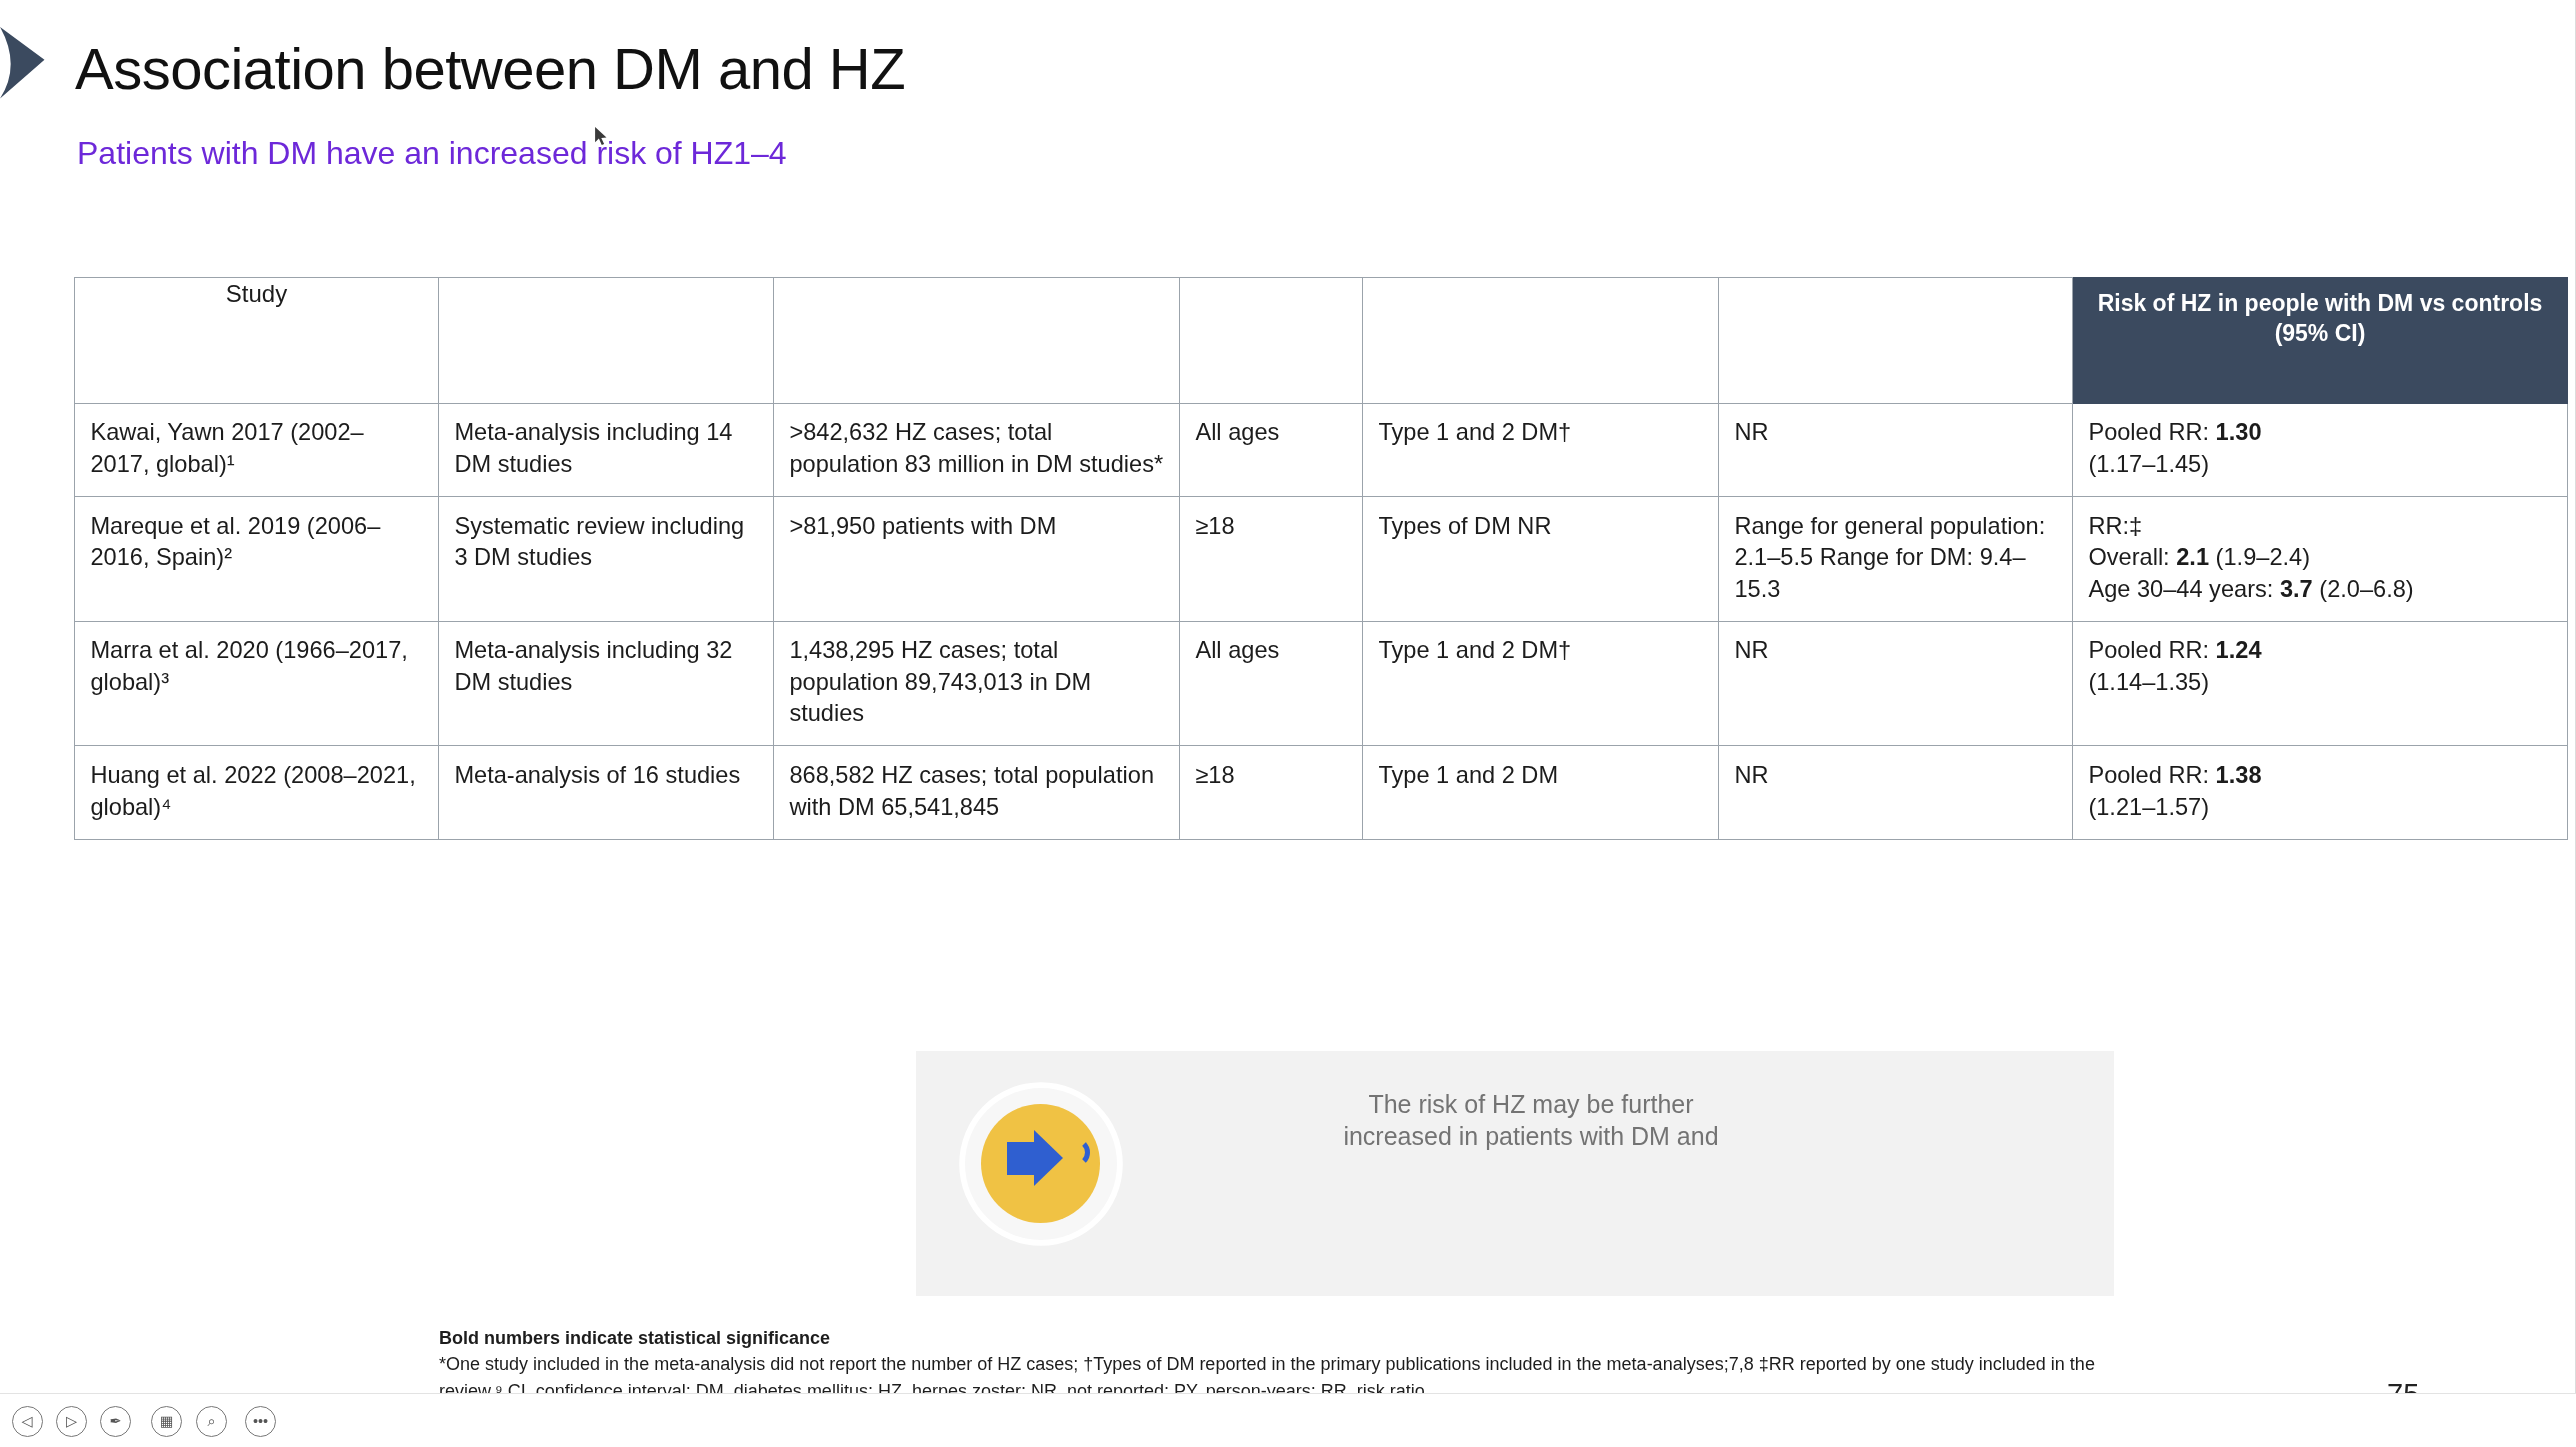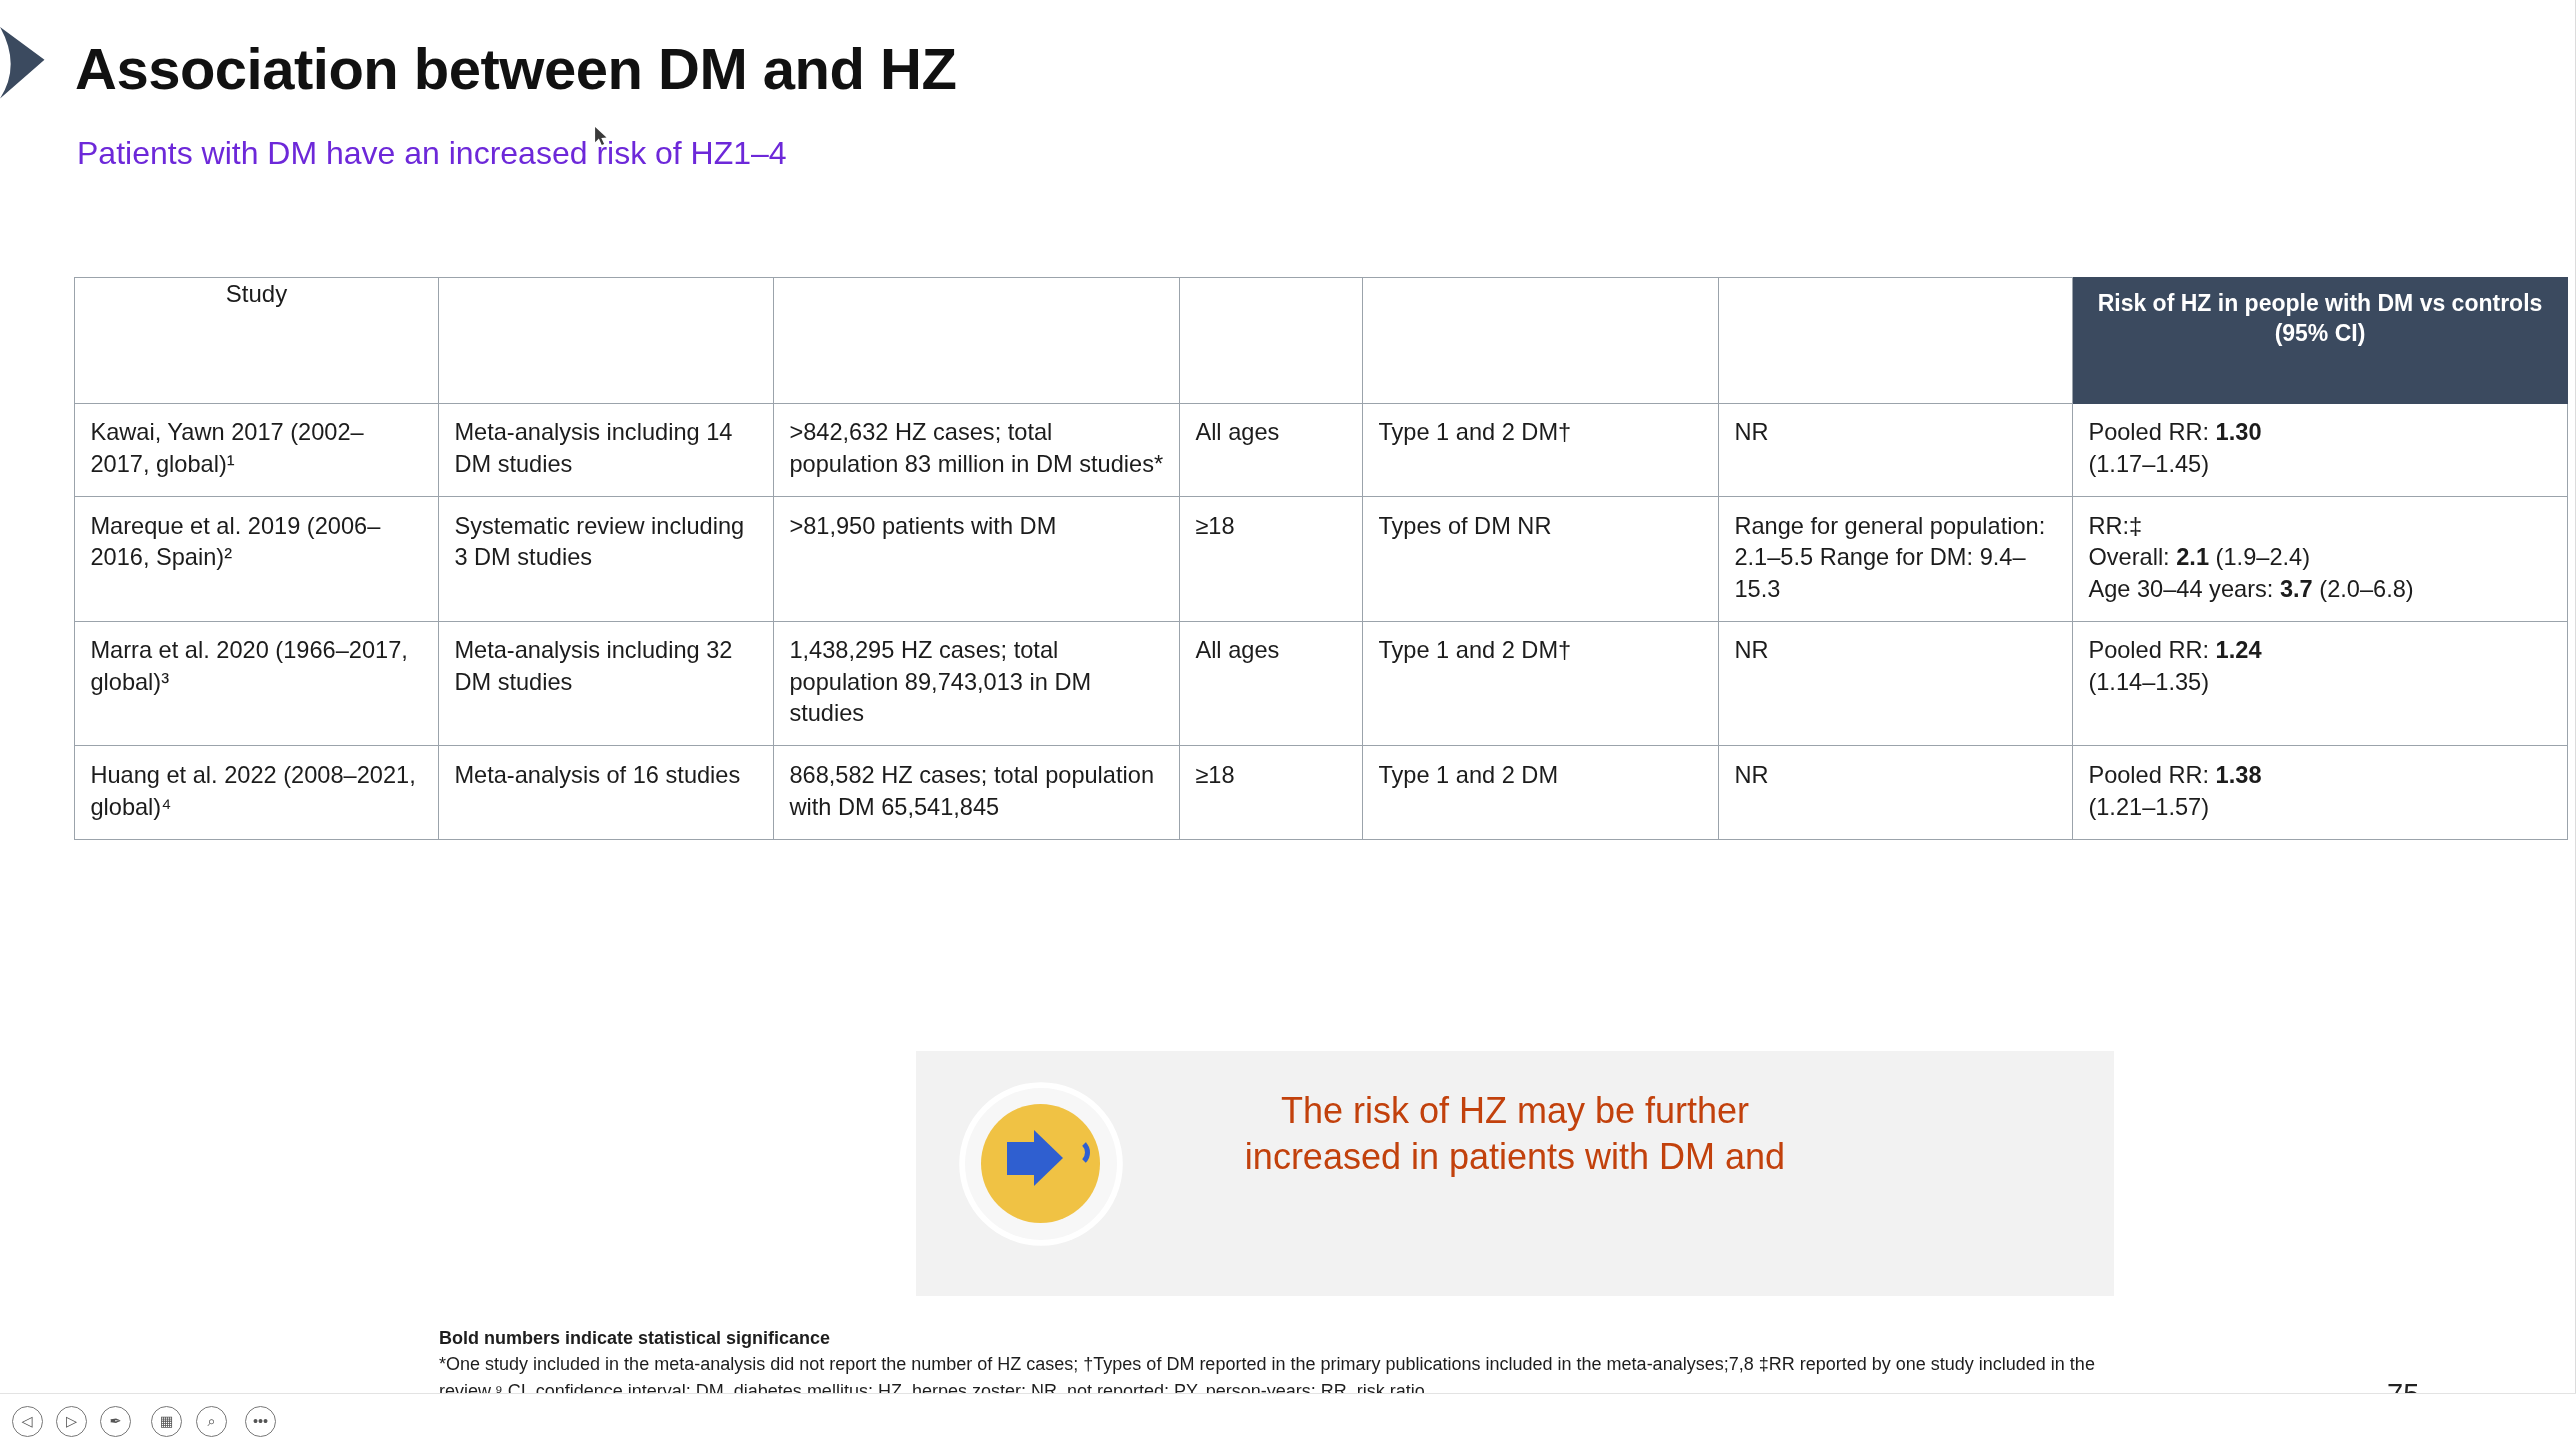--- a/index.html
+++ b/index.html
@@ -30,21 +30,21 @@
     left: 0; top: 0;
     width: 2576px;
     height: 1448px;
   }
 
   .title {
     position: absolute;
     left: 75px;
     top: 35px;
     font-size: 58px;
-    font-weight: bold;
+    font-weight: normal;
     letter-spacing: -0.5px;
     color: #111111;
     white-space: nowrap;
   }
 
   .subtitle {
     position: absolute;
     left: 77px;
     top: 135px;
     font-size: 32px;
@@ -123,27 +123,27 @@
   .callout {
     position: absolute;
     left: 916px;
     top: 1051px;
     width: 1198px;
     height: 245px;
     background: #f2f2f2;
   }
   .callout-text {
     position: absolute;
-    left: 0;
+    left: 16px;
     top: 37px;
     width: 1198px;
     text-align: center;
-    font-size: 36px;
+    font-size: 25px;
     line-height: 1.28;
-    color: #c2410c;
+    color: #737373;
   }
   .callout-icon {
     position: absolute;
     left: 965px;
     top: 1088px;
     width: 152px;
     height: 152px;
     border-radius: 50%;
     background: #f7f7f7;
     box-shadow: 0 0 0 5.8px #ffffff;

